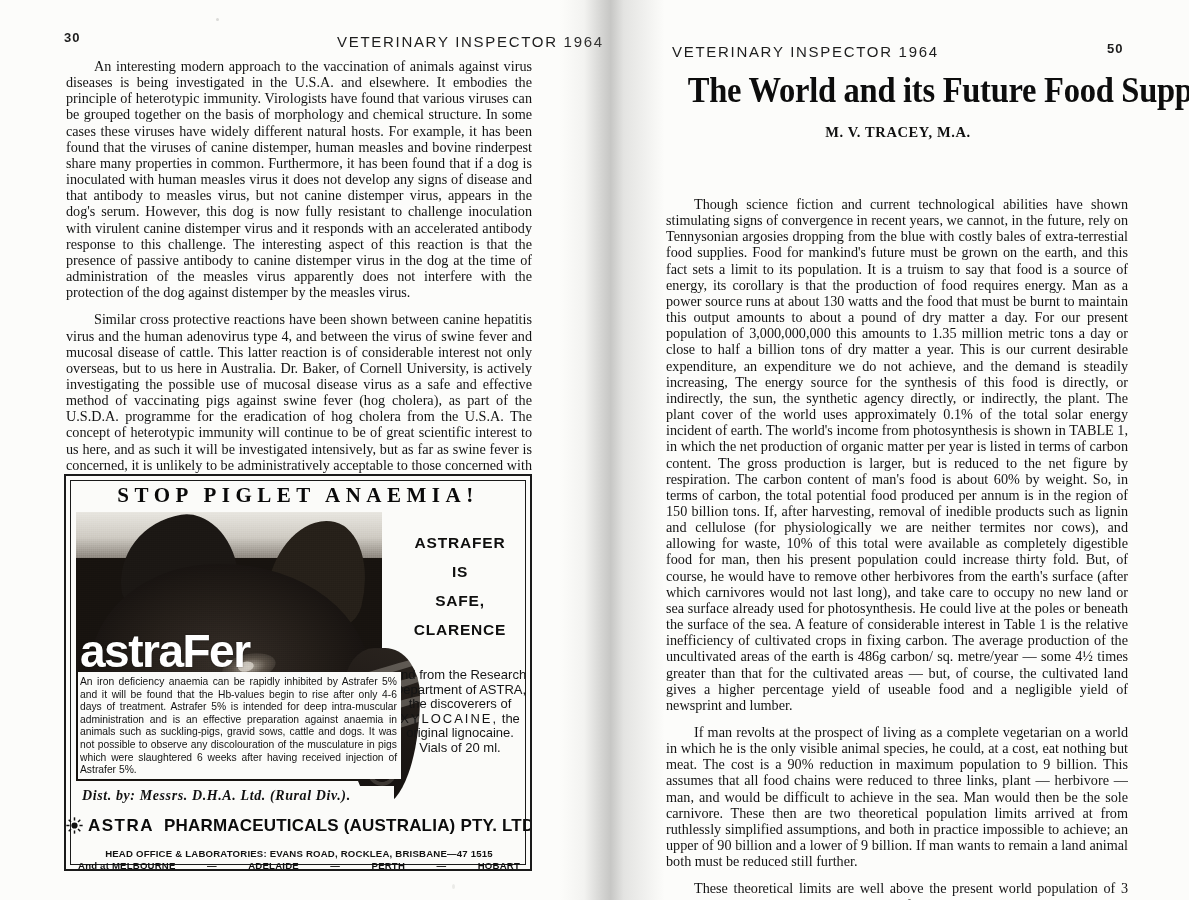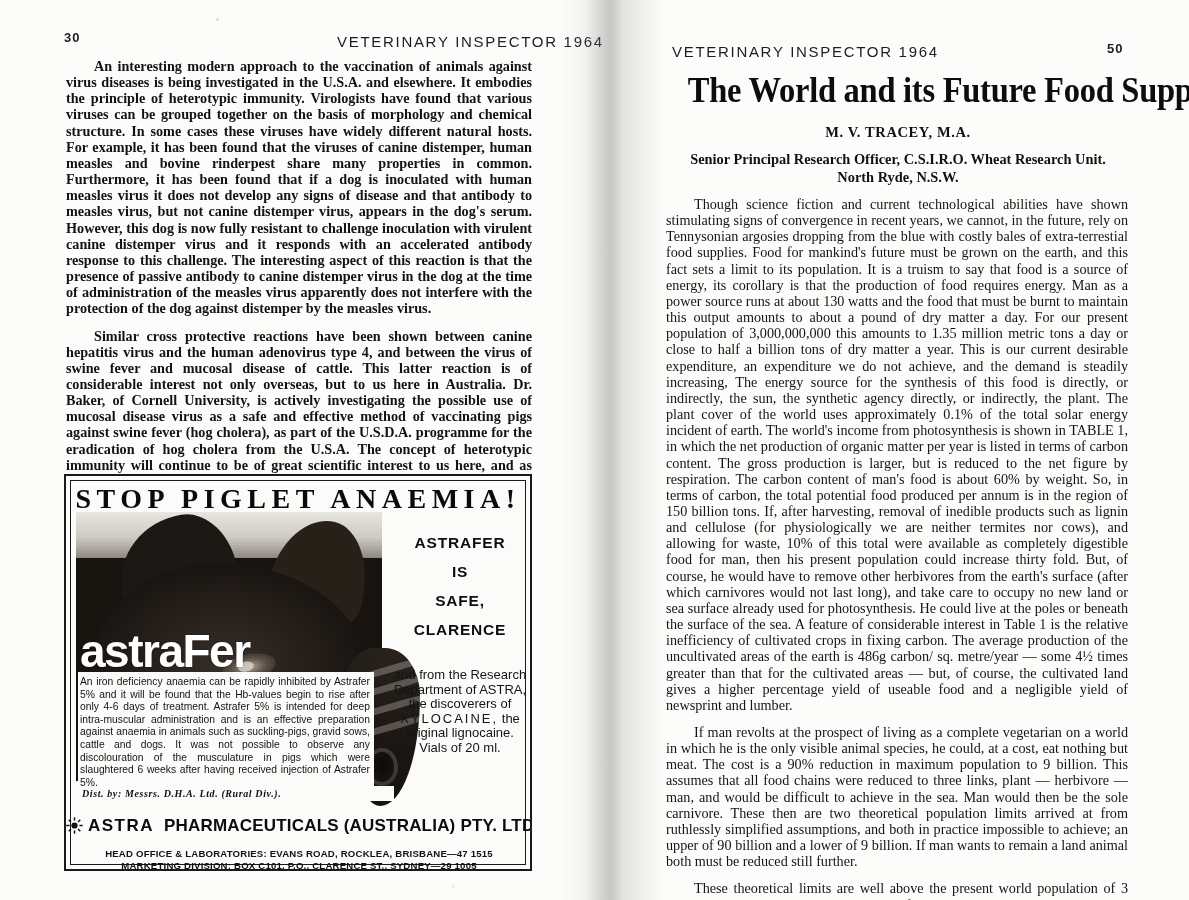--- a/index.html
+++ b/index.html
@@ -103,21 +103,21 @@
     background:#fbfbf9;
     box-sizing:border-box;
     overflow:hidden;
   }
   .ad-inner{position:absolute;inset:4px;border:1px solid #1a1a1a;pointer-events:none;}
   .ad-head{
     position:absolute;left:0;top:7px;width:100%;
     text-align:center;
     font-family:"Liberation Serif", serif;
     font-weight:bold;
-    font-size:28px;
+    font-size:21px;
     letter-spacing:5.5px;
     color:#0a0a0a;
     white-space:nowrap;
   }
   
   .photo{
     position:absolute;left:10px;top:36px;width:306px;height:269px;
     background:
       radial-gradient(ellipse 120px 70px at 60% 62%, #3a332e 0%, #241f1b 55%, #17130f 100%),
       linear-gradient(160deg,#2a2420 0%,#191513 60%,#120f0d 100%);
@@ -216,36 +216,36 @@
     position:absolute;left:324px;top:192px;width:140px;
     font-family:"Liberation Sans", sans-serif;
     font-size:13px;
     line-height:14.5px;
     color:#141414;
     text-align:justify;
   }
   .ad-sub .wide{letter-spacing:2px;}
   .ad-sub .center{display:block;text-align:center;}
   .ad-body{
-    position:absolute;left:12px;top:196px;width:296px;
+    position:absolute;left:12px;top:196px;width:323px;
     font-family:"Liberation Sans", sans-serif;
     font-size:10.3px;
     line-height:12.6px;
     color:#131313;
     text-align:justify;
     background:#fbfbf9;
     padding:4px 4px 2px 2px;
     box-sizing:border-box;
   }
   .ad-dist{
     position:absolute;left:14px;top:310px;width:310px;
     font-family:"Liberation Serif", serif;
     font-style:italic;
     font-weight:bold;
-    font-size:10px;
+    font-size:14px;
     letter-spacing:0.6px;
     color:#111;
     background:#fbfbf9;
     padding:2px 2px;
   }
   .ad-company{
     position:absolute;left:0;top:340px;width:100%;
     text-align:center;
     font-family:"Liberation Sans", sans-serif;
     font-weight:bold;
@@ -278,21 +278,21 @@
 <body>
 
 <div class="scan">
 
   <div class="page page-left"></div>
   <div class="page page-right"></div>
 
   <div class="folio" style="left:64px;top:30px;">30</div>
   <div class="runhead" style="left:337px;top:33px;">VETERINARY INSPECTOR 1964</div>
 
-  <div class="col" style="left:66px;top:58px;width:466px;font-weight:bold;">
+  <div class="col" style="left:66px;top:58px;width:466px;">
     <p>An interesting modern approach to the vaccination of animals against virus diseases is being investigated in the U.S.A. and elsewhere. It embodies the principle of heterotypic immunity. Virologists have found that various viruses can be grouped together on the basis of morphology and chemical structure. In some cases these viruses have widely different natural hosts. For example, it has been found that the viruses of canine distemper, human measles and bovine rinderpest share many properties in common. Furthermore, it has been found that if a dog is inoculated with human measles virus it does not develop any signs of disease and that antibody to measles virus, but not canine distemper virus, appears in the dog's serum. However, this dog is now fully resistant to challenge inoculation with virulent canine distemper virus and it responds with an accelerated antibody response to this challenge. The interesting aspect of this reaction is that the presence of passive antibody to canine distemper virus in the dog at the time of administration of the measles virus apparently does not interfere with the protection of the dog against distemper by the measles virus.</p>
     <p>Similar cross protective reactions have been shown between canine hepatitis virus and the human adenovirus type 4, and between the virus of swine fever and mucosal disease of cattle. This latter reaction is of considerable interest not only overseas, but to us here in Australia. Dr. Baker, of Cornell University, is actively investigating the possible use of mucosal disease virus as a safe and effective method of vaccinating pigs against swine fever (hog cholera), as part of the U.S.D.A. programme for the eradication of hog cholera from the U.S.A. The concept of heterotypic immunity will continue to be of great scientific interest to us here, and as such it will be investigated intensively, but as far as swine fever is concerned, it is unlikely to be administratively acceptable to those concerned with the control of outbreaks of this disease in the field, or economically acceptable to the swine industry.</p>
   </div>
 
   <div class="ad">
     <div class="ad-inner"></div>
 
     <div class="ad-head">STOP PIGLET ANAEMIA!</div>
 
     <div class="photo">
@@ -348,42 +348,37 @@
               <line x1="17" y1="17" x2="20.2" y2="20.2"></line>
             <line x1="3.8" y1="20.2" x2="7" y2="17"></line>
               <line x1="17" y1="7" x2="20.2" y2="3.8"></line>
           </g>
         </g>
       </svg><span class="brand">ASTRA</span>&nbsp;&nbsp;<span>PHARMACEUTICALS (AUSTRALIA) PTY. LTD.</span>
     </div>
 
     <div class="ad-addr">
       <div>HEAD OFFICE &amp; LABORATORIES: EVANS ROAD, ROCKLEA, BRISBANE—47 1515</div>
-      <div>MARKETING DIVISION: BOX C101, P.O., CLARENCE ST., SYDNEY—29 1005</div>
       <div class="ad-cities">
         <span>And at MELBOURNE</span>
         <span>—</span>
         <span>ADELAIDE</span>
         <span>—</span>
         <span>PERTH</span>
         <span>—</span>
         <span>HOBART</span>
       </div>
     </div>
   </div>
 
   <div class="runhead" style="left:672px;top:43px;">VETERINARY INSPECTOR 1964</div>
   <div class="folio" style="left:1107px;top:41px;">50</div>
 
   <div class="article-title">The World and its Future Food Supplies</div>
   <div class="byline">M. V. TRACEY, M.A.</div>
-  <div class="affil">
-    <div>Senior Principal Research Officer, C.S.I.R.O. Wheat Research Unit.</div>
-    <div>North Ryde, N.S.W.</div>
-  </div>
 
   <div class="col" style="left:666px;top:196px;width:462px;">
     <p>Though science fiction and current technological abilities have shown stimulating signs of convergence in recent years, we cannot, in the future, rely on Tennysonian argosies dropping from the blue with costly bales of extra-terrestial food supplies. Food for mankind's future must be grown on the earth, and this fact sets a limit to its population. It is a truism to say that food is a source of energy, its corollary is that the production of food requires energy. Man as a power source runs at about 130 watts and the food that must be burnt to maintain this output amounts to about a pound of dry matter a day. For our present population of 3,000,000,000 this amounts to 1.35 million metric tons a day or close to half a billion tons of dry matter a year. This is our current desirable expenditure, an expenditure we do not achieve, and the demand is steadily increasing, The energy source for the synthesis of this food is directly, or indirectly, the sun, the synthetic agency directly, or indirectly, the plant. The plant cover of the world uses approximately 0.1% of the total solar energy incident of earth. The world's income from photosynthesis is shown in TABLE 1, in which the net production of organic matter per year is listed in terms of carbon content. The gross production is larger, but is reduced to the net figure by respiration. The carbon content of man's food is about 60% by weight. So, in terms of carbon, the total potential food produced per annum is in the region of 150 billion tons. If, after harvesting, removal of inedible products such as lignin and cellulose (for physiologically we are neither termites nor cows), and allowing for waste, 10% of this total were available as completely digestible food for man, then his present population could increase thirty fold. But, of course, he would have to remove other herbivores from the earth's surface (after which carnivores would not last long), and take care to occupy no new land or sea surface already used for photosynthesis. He could live at the poles or beneath the surface of the sea. A feature of considerable interest in Table 1 is the relative inefficiency of cultivated crops in fixing carbon. The average production of the uncultivated areas of the earth is 486g carbon/ sq. metre/year — some 4½ times greater than that for the cultivated areas — but, of course, the cultivated land gives a higher percentage yield of useable food and a negligible yield of newsprint and lumber.</p>
     <p>If man revolts at the prospect of living as a complete vegetarian on a world in which he is the only visible animal species, he could, at a cost, eat nothing but meat. The cost is a 90% reduction in maximum population to 9 billion. This assumes that all food chains were reduced to three links, plant — herbivore — man, and would be difficult to achieve in the sea. Man would then be the sole carnivore. These then are two theoretical population limits arrived at from ruthlessly simplified assumptions, and both in practice impossible to achieve; an upper of 90 billion and a lower of 9 billion. If man wants to remain a land animal both must be reduced still further.</p>
     <p>These theoretical limits are well above the present world population of 3 billion, and we must examine the reasons for the concern that is shown about the current increase in population. The figure shows the population history of man since he first lived on earth, though much of the detail can only be the result of informed guess work. In the upper graph it will be seen that there has been a very steady slow increase in population over the millenia with a recent explosive increase. The lower</p>
   </div>
 
   <div class="gutter"></div>
 
   <div class="speck" style="left:216px;top:18px;width:3px;height:3px;"></div>

